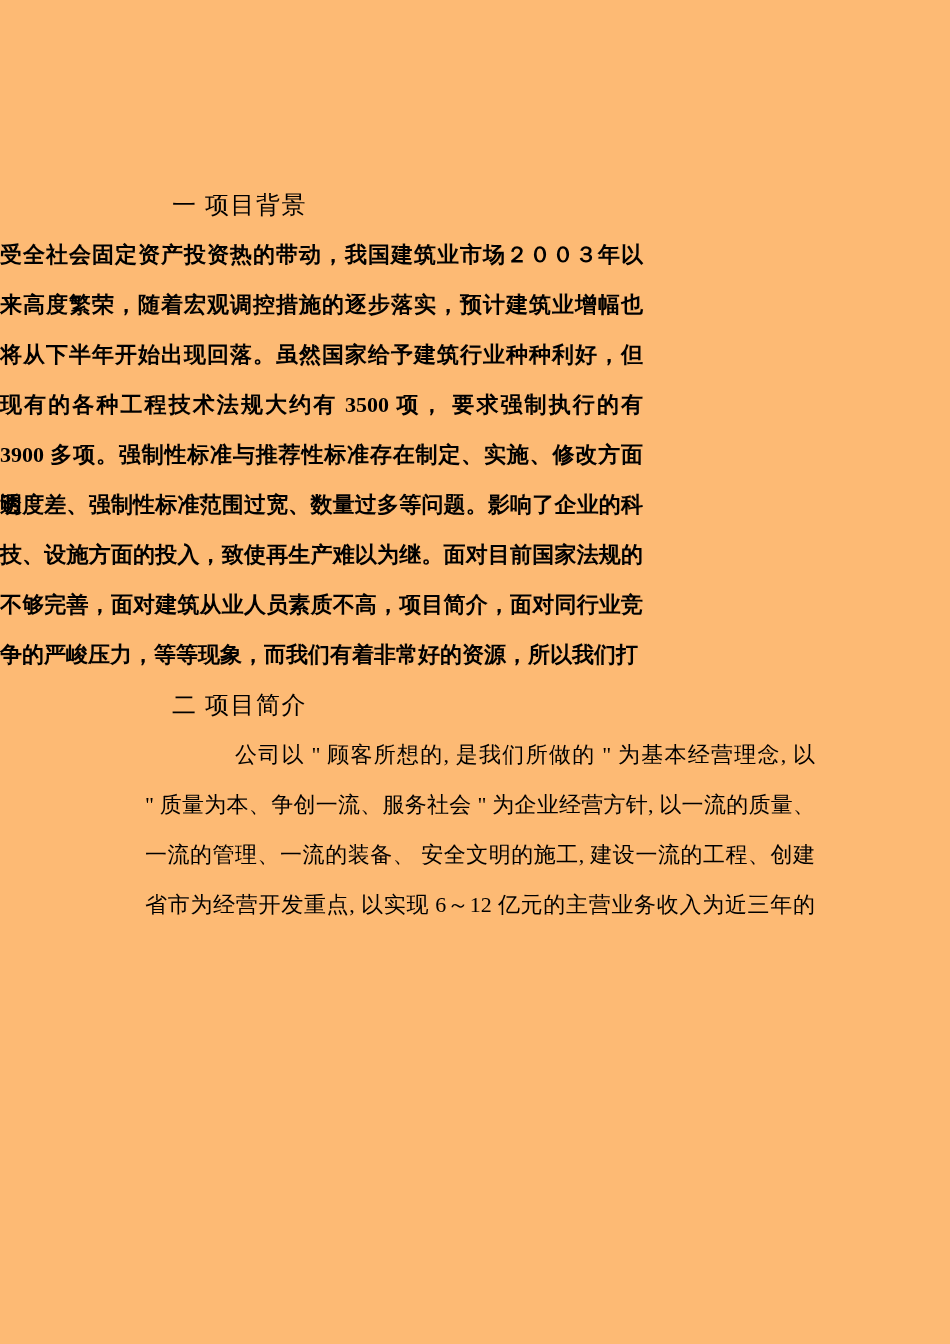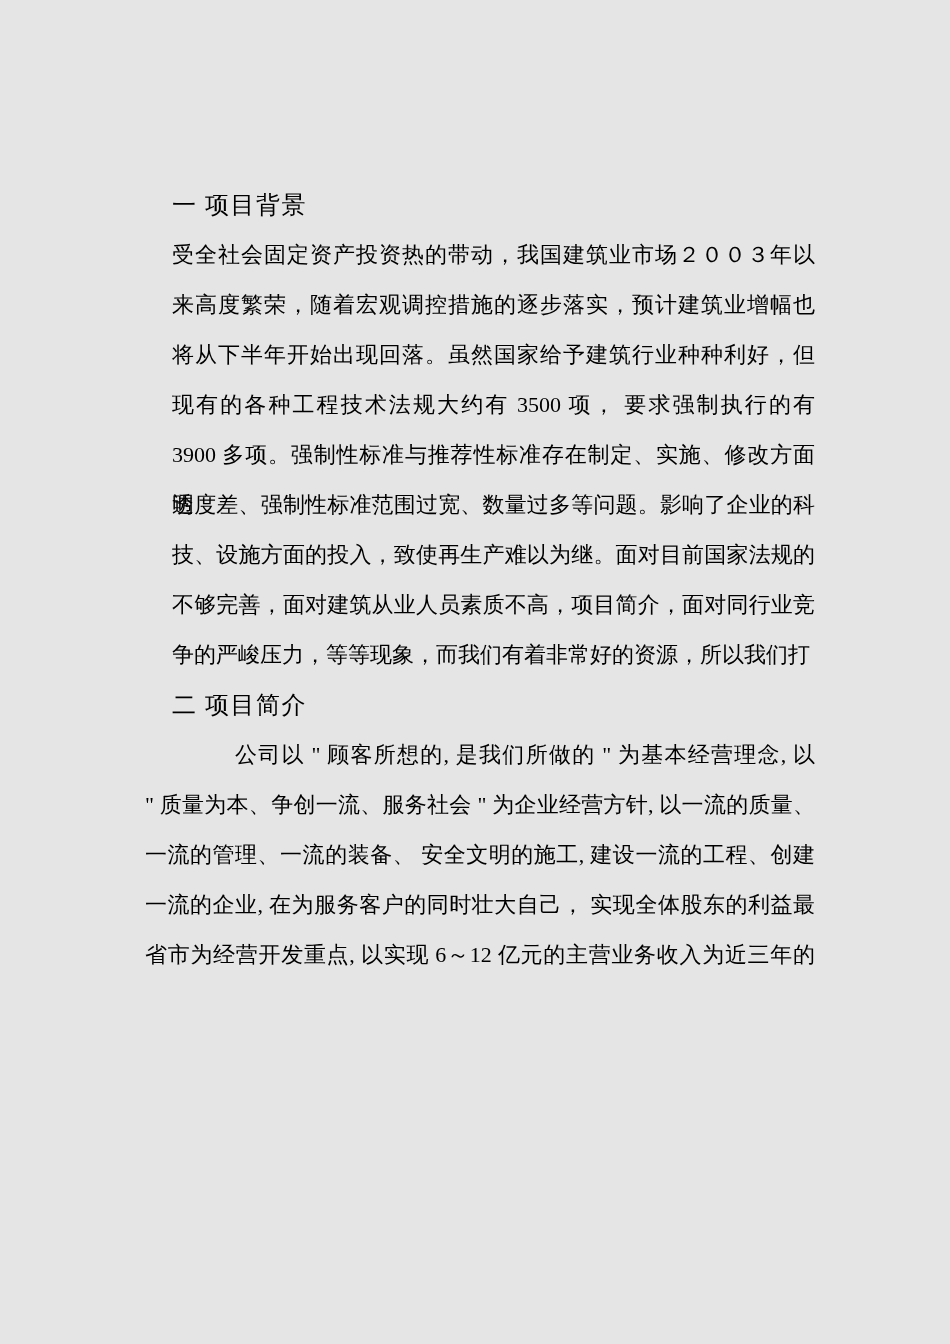--- a/index.html
+++ b/index.html
@@ -10,44 +10,44 @@
     width: 950px;
     height: 1344px;
     background: #ffffff;
     color: #000000;
     font-family: "Liberation Serif", "DejaVu Serif", serif;
     overflow: hidden;
   }
   #doc-page {
     width: 950px;
     height: 1344px;
-    background: #e5e5e5;
+    background: #fdba74;
   }
   #doc-body {
     padding-top: 180px;
   }
   .row {
     height: 50px;
     line-height: 50px;
     font-size: 22px;
     white-space: normal;
     overflow: visible;
   }
   .heading {
     margin-left: 172px;
     font-size: 24px;
     letter-spacing: 1.5px;
     text-align: left;
   }
   
   #sec0 .line {
-    margin-left: 172px;
     width: 643px;
     text-align: justify;
     text-align-last: justify;
+    font-weight: bold;
   }
   
   #sec0 .line:last-child {
     text-align-last: left;
   }
   
   #sec1 .line {
     margin-left: 145px;
     width: 670px;
     text-align: justify;
@@ -74,17 +74,16 @@
         <div class="row line">明度差、强制性标准范围过宽、数量过多等问题。影响了企业的科</div>
         <div class="row line">技、设施方面的投入，致使再生产难以为继。面对目前国家法规的</div>
         <div class="row line">不够完善，面对建筑从业人员素质不高，项目简介，面对同行业竞</div>
         <div class="row line">争的严峻压力，等等现象，而我们有着非常好的资源，所以我们打</div>
       </section>
       <section id="sec1">
         <div class="row heading">二 项目简介</div>
         <div class="row line">公司以 " 顾客所想的, 是我们所做的 " 为基本经营理念, 以</div>
         <div class="row line">" 质量为本、争创一流、服务社会 " 为企业经营方针, 以一流的质量、</div>
         <div class="row line">一流的管理、一流的装备、 安全文明的施工, 建设一流的工程、创建</div>
-        <div class="row line">一流的企业, 在为服务客户的同时壮大自己， 实现全体股东的利益最</div>
         <div class="row line">省市为经营开发重点, 以实现 6～12 亿元的主营业务收入为近三年的</div>
       </section>
     </div>
 </div>
 
 </body></html>

